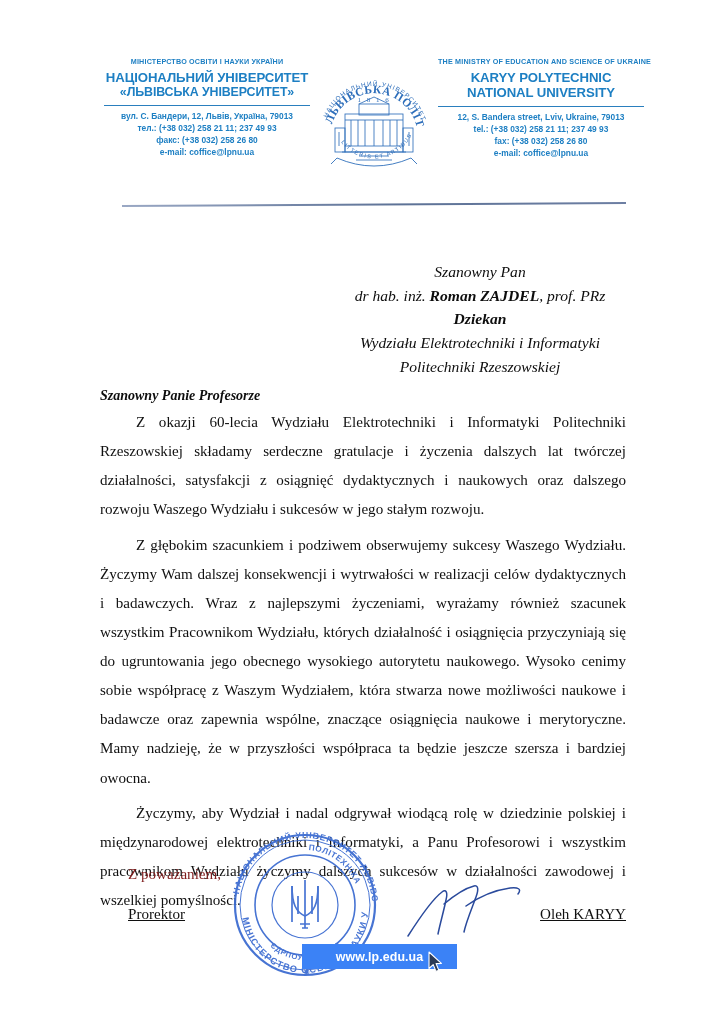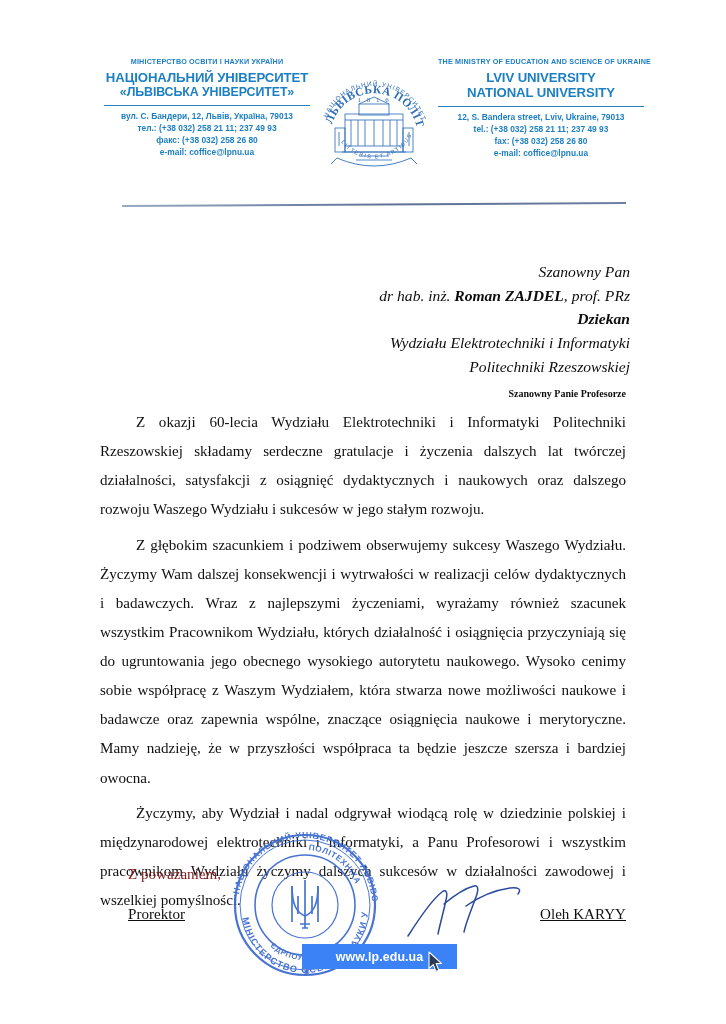--- a/index.html
+++ b/index.html
@@ -102,32 +102,33 @@
     left: 330px;
     top: 260px;
     width: 300px;
     text-align: center;
     font-family: "Liberation Serif", serif;
     font-style: italic;
     font-size: 15.6px;
     line-height: 1.52;
     color: #0d0d0d;
   }
-  .addressee .ln { white-space: nowrap; text-align: right; }
+  .addressee .ln { white-space: nowrap; }
   .addressee b { font-weight: bold; }
 
   
   .salutation {
     position: absolute;
     left: 100px;
     top: 388px;
     width: 526px;
-    text-align: right;
-    font-weight: bold;
-    font-size: 10px;
+    text-align: left;
+    font-style: italic;
+    font-weight: bold;
+    font-size: 14px;
     color: #0d0d0d;
   }
 
   
   .body-text {
     position: absolute;
     left: 100px;
     top: 408px;
     width: 526px;
     font-size: 15.1px;
@@ -278,21 +279,21 @@
           </g>
 
           <path d="M 22,102 Q 59,118 96,102" stroke="#2f6fbb" stroke-width="0.9"></path>
           <path d="M 22,102 L 16,108 M 96,102 L 102,108" stroke="#2f6fbb" stroke-width="0.9"></path>
         </g>
       </svg>
     </div>
 
     <div class="lh-col">
       <div class="lh-ministry">THE MINISTRY OF EDUCATION AND SCIENCE OF UKRAINE</div>
-      <div class="lh-name">LVIV UNIVERSITY</div>
+      <div class="lh-name">KARYY POLYTECHNIC</div>
       <div class="lh-name">NATIONAL UNIVERSITY</div>
       <div class="lh-rule"></div>
       <div class="lh-addr">12, S. Bandera street, Lviv, Ukraine, 79013</div>
       <div class="lh-addr">tel.: (+38 032) 258 21 11; 237 49 93</div>
       <div class="lh-addr">fax: (+38 032) 258 26 80</div>
       <div class="lh-addr">e-mail: coffice@lpnu.ua</div>
     </div>
   </div>
 
   <div class="header-rule"></div>

